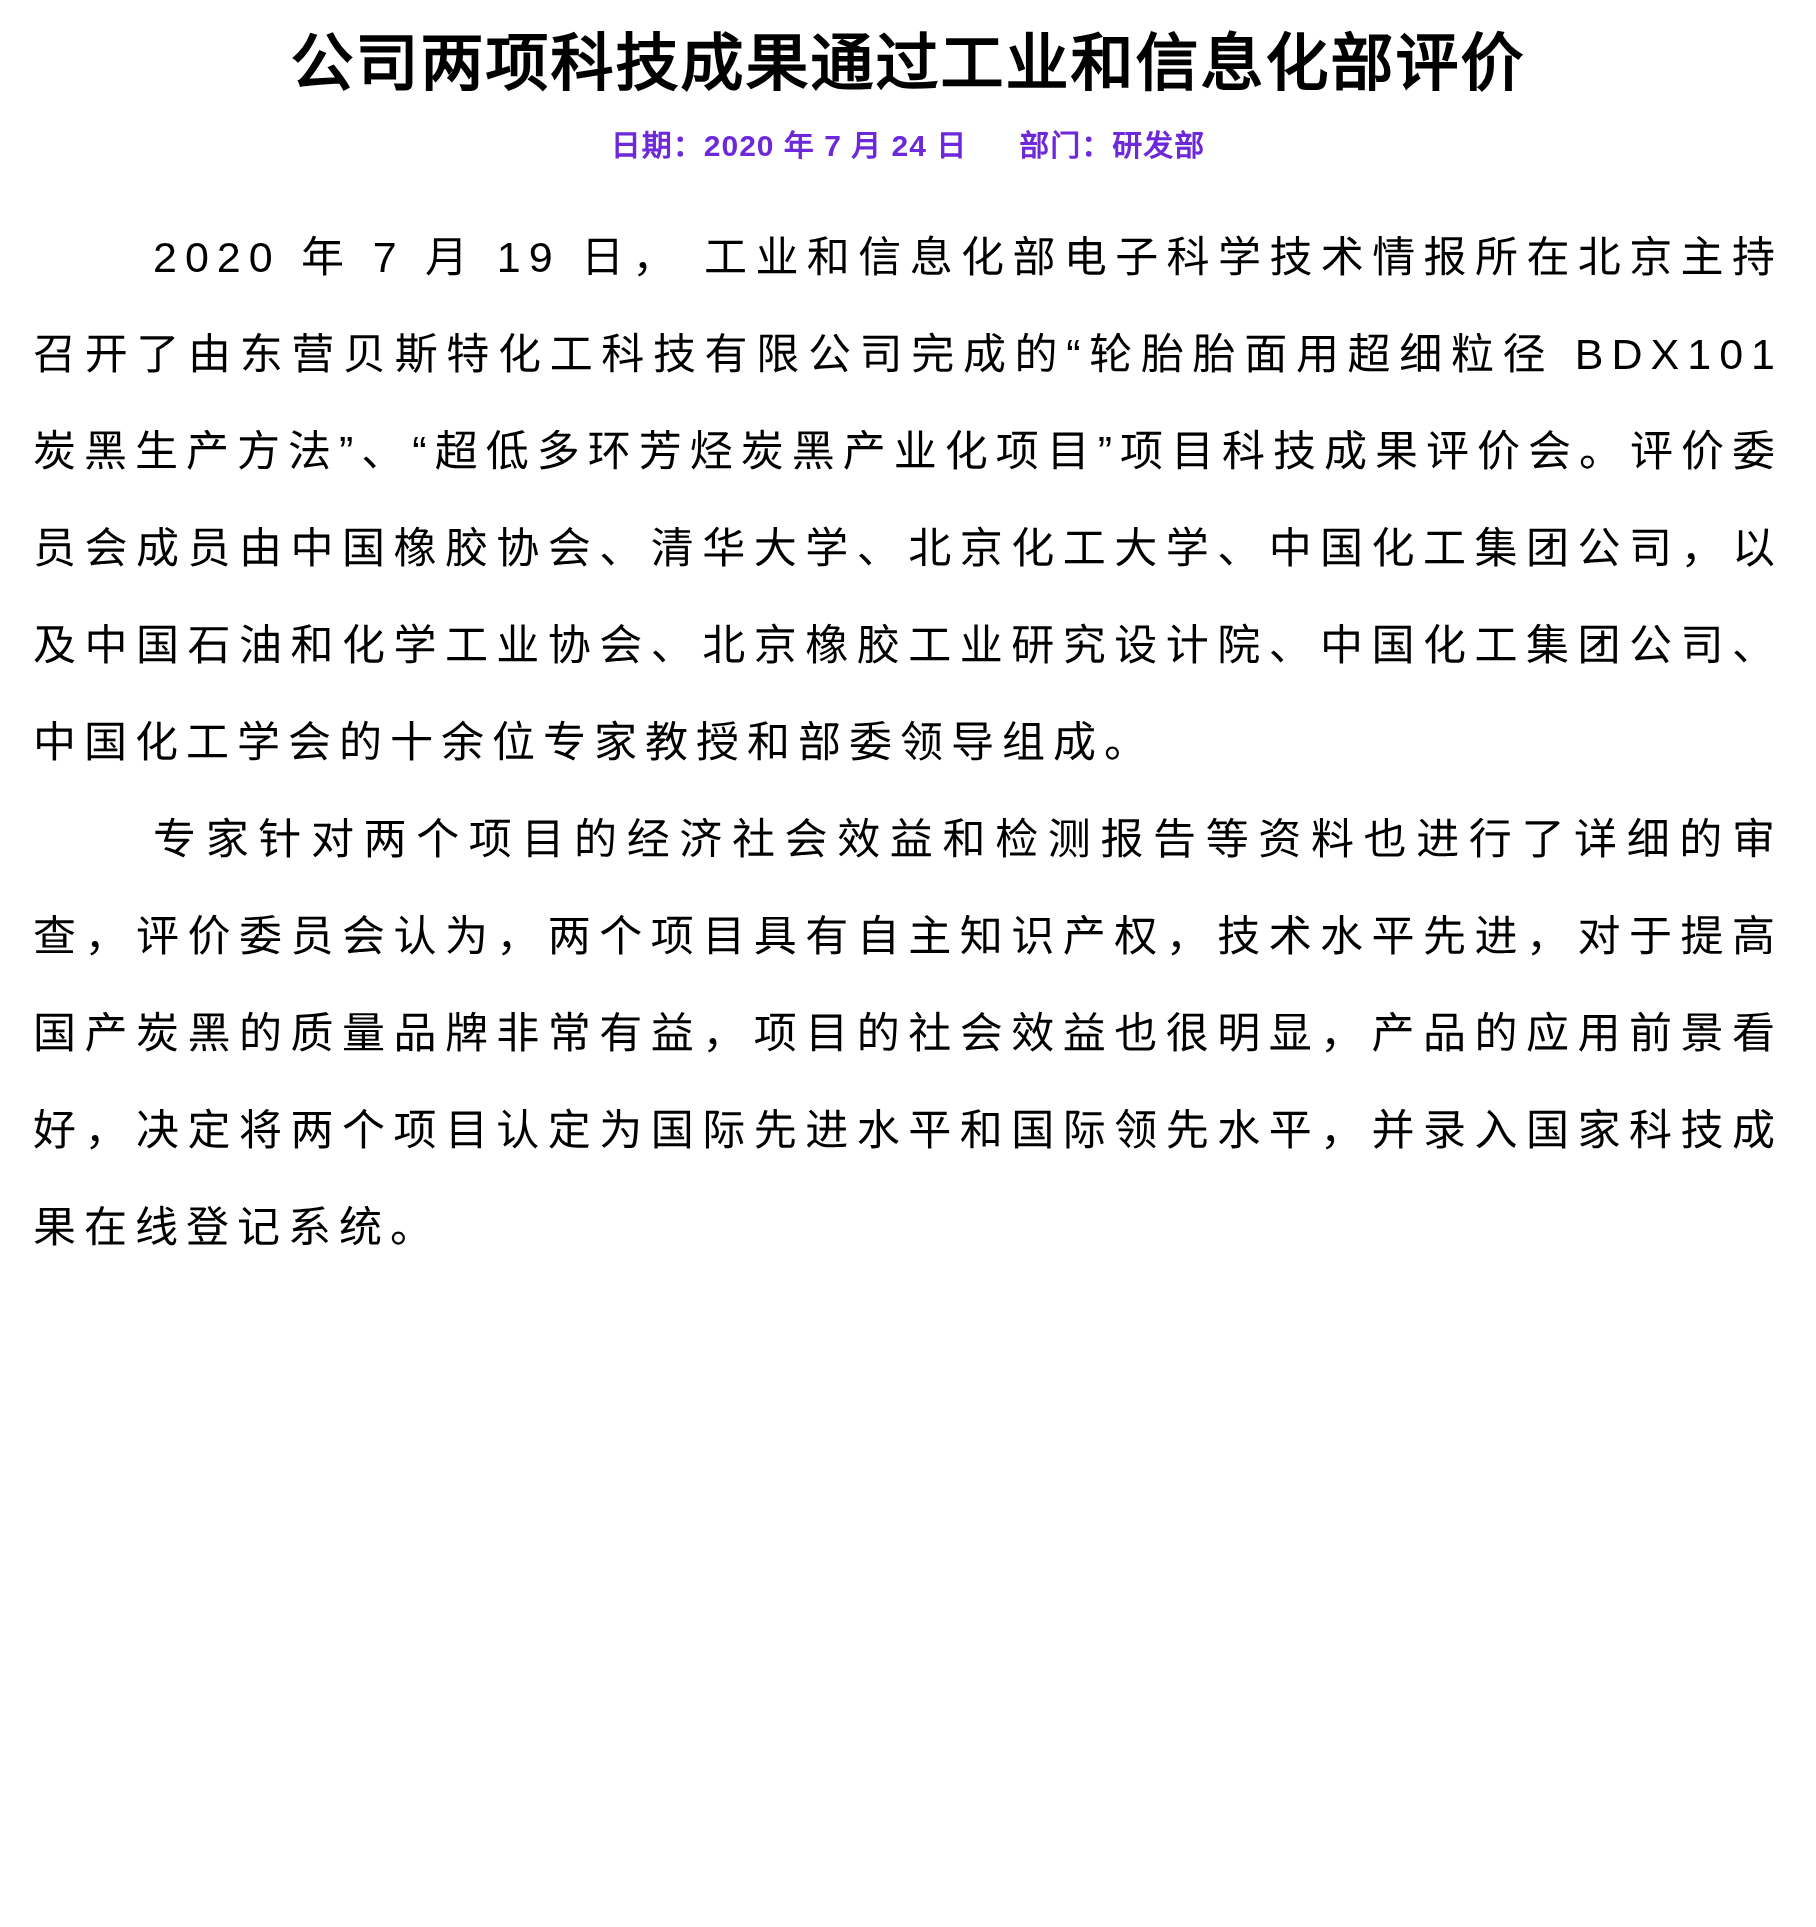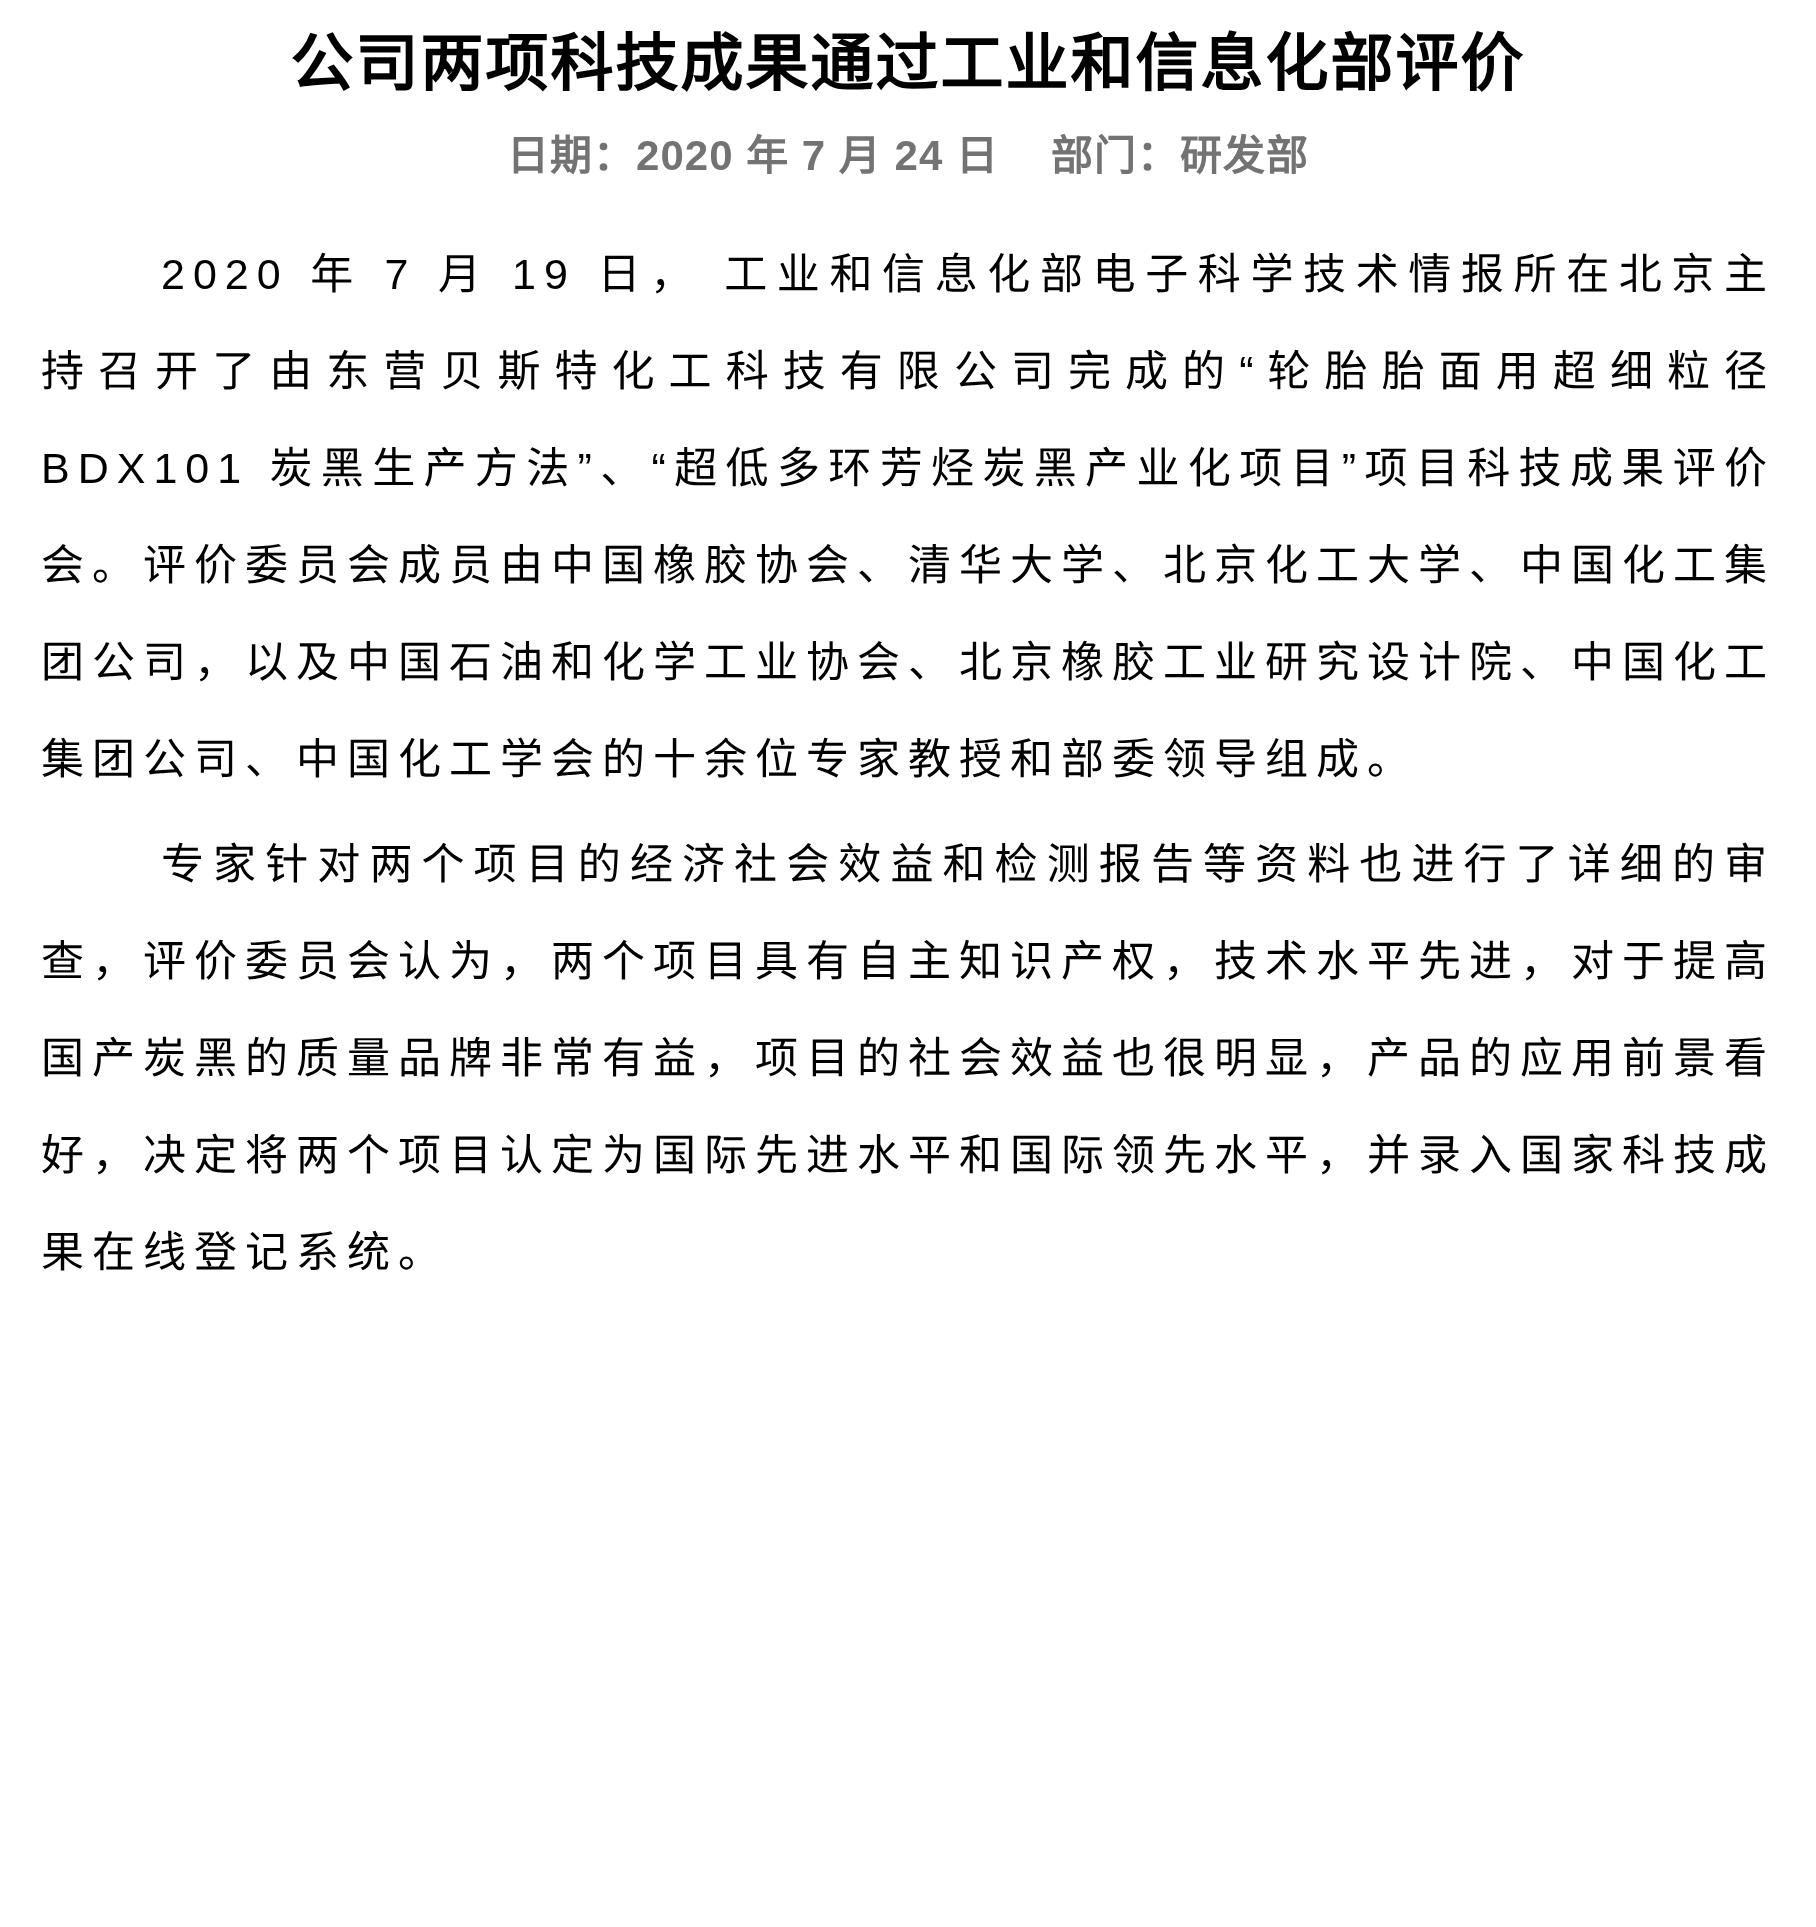--- a/index.html
+++ b/index.html
@@ -23,41 +23,41 @@
     text-align: center;
     font-size: 63px;
     font-weight: 700;
     letter-spacing: 2px;
     line-height: 1.25;
     color: #000000;
   }
   .meta {
     margin-top: 18px;
     text-align: center;
-    font-size: 42px;
+    font-size: 30px;
     font-weight: 700;
     letter-spacing: 1px;
-    color: #737373;
+    color: #6d28d9;
     white-space: nowrap;
   }
   .meta-sep {
     display: inline-block;
     width: 52px;
   }
   .article-body {
     margin-top: 44px;
     font-size: 43px;
     line-height: 97px;
     letter-spacing: 8px;
     text-align: justify;
     text-justify: inter-character;
     color: #000000;
   }
   .article-body p {
-    margin: 8px;
+    margin: 0;
     padding: 0;
     text-indent: 120px;
   }
 </style>
 </head>
 <body>
 
 <div class="page">
 
   <h1 class="title">公司两项科技成果通过工业和信息化部评价</h1>

